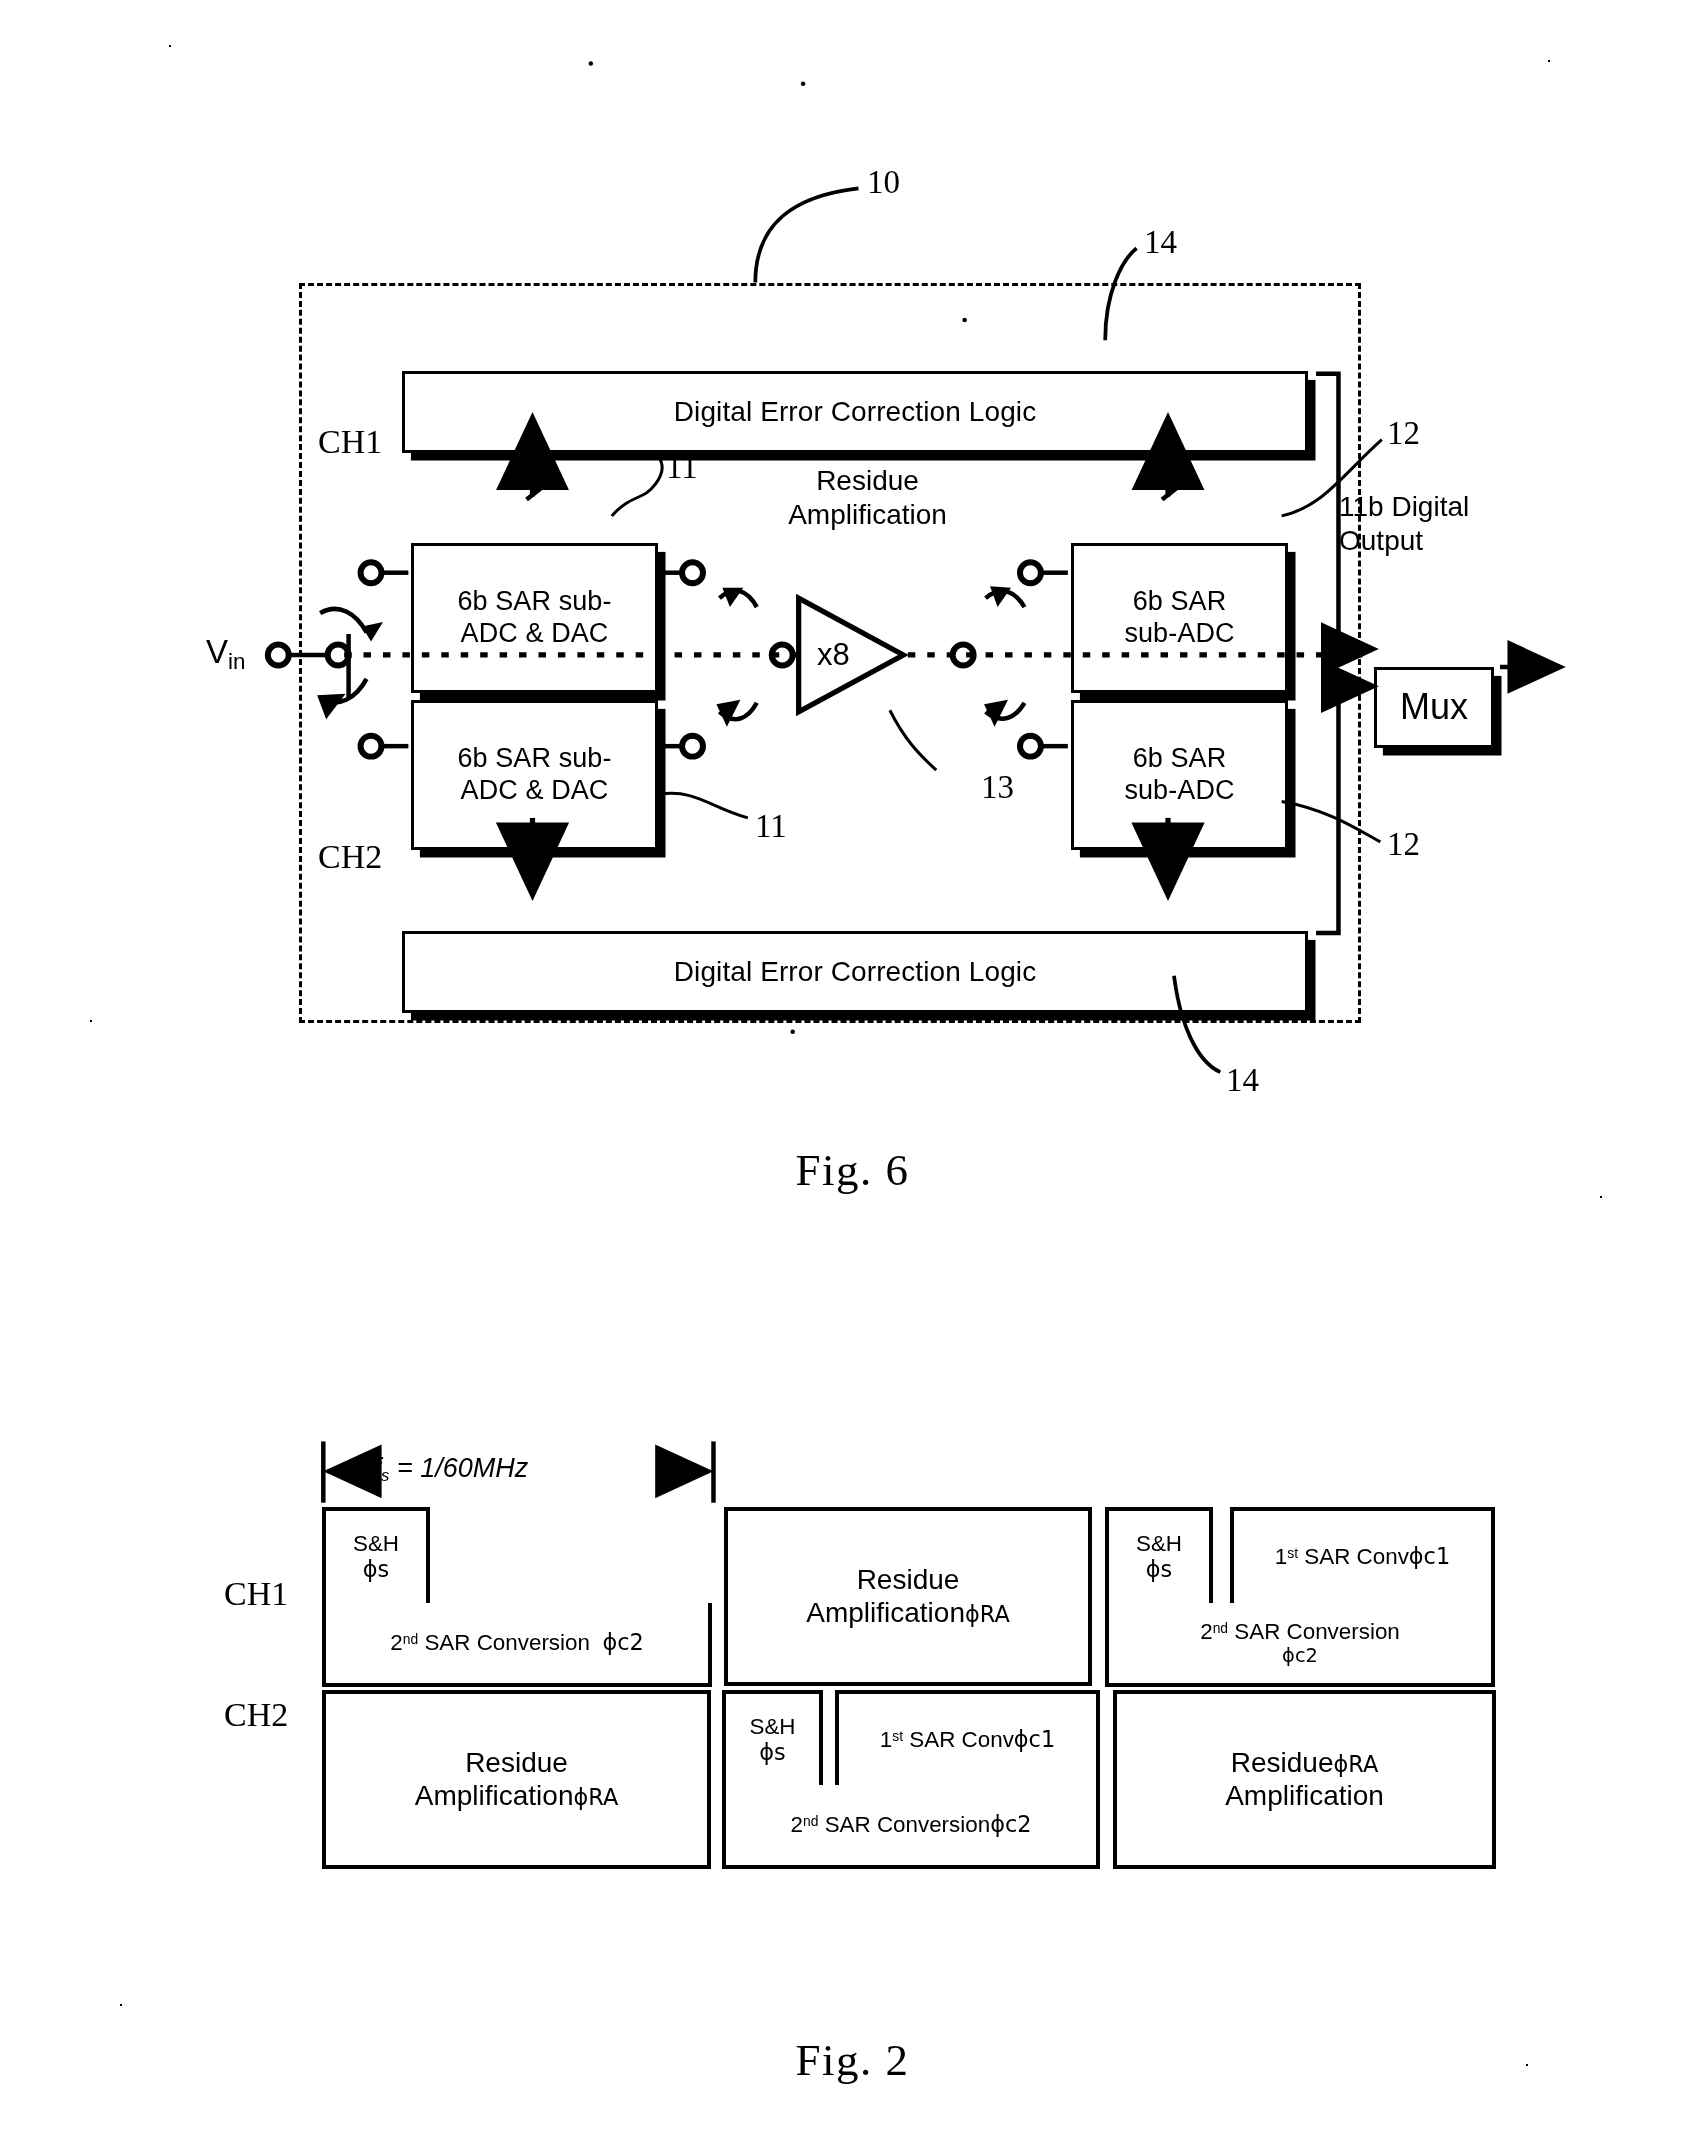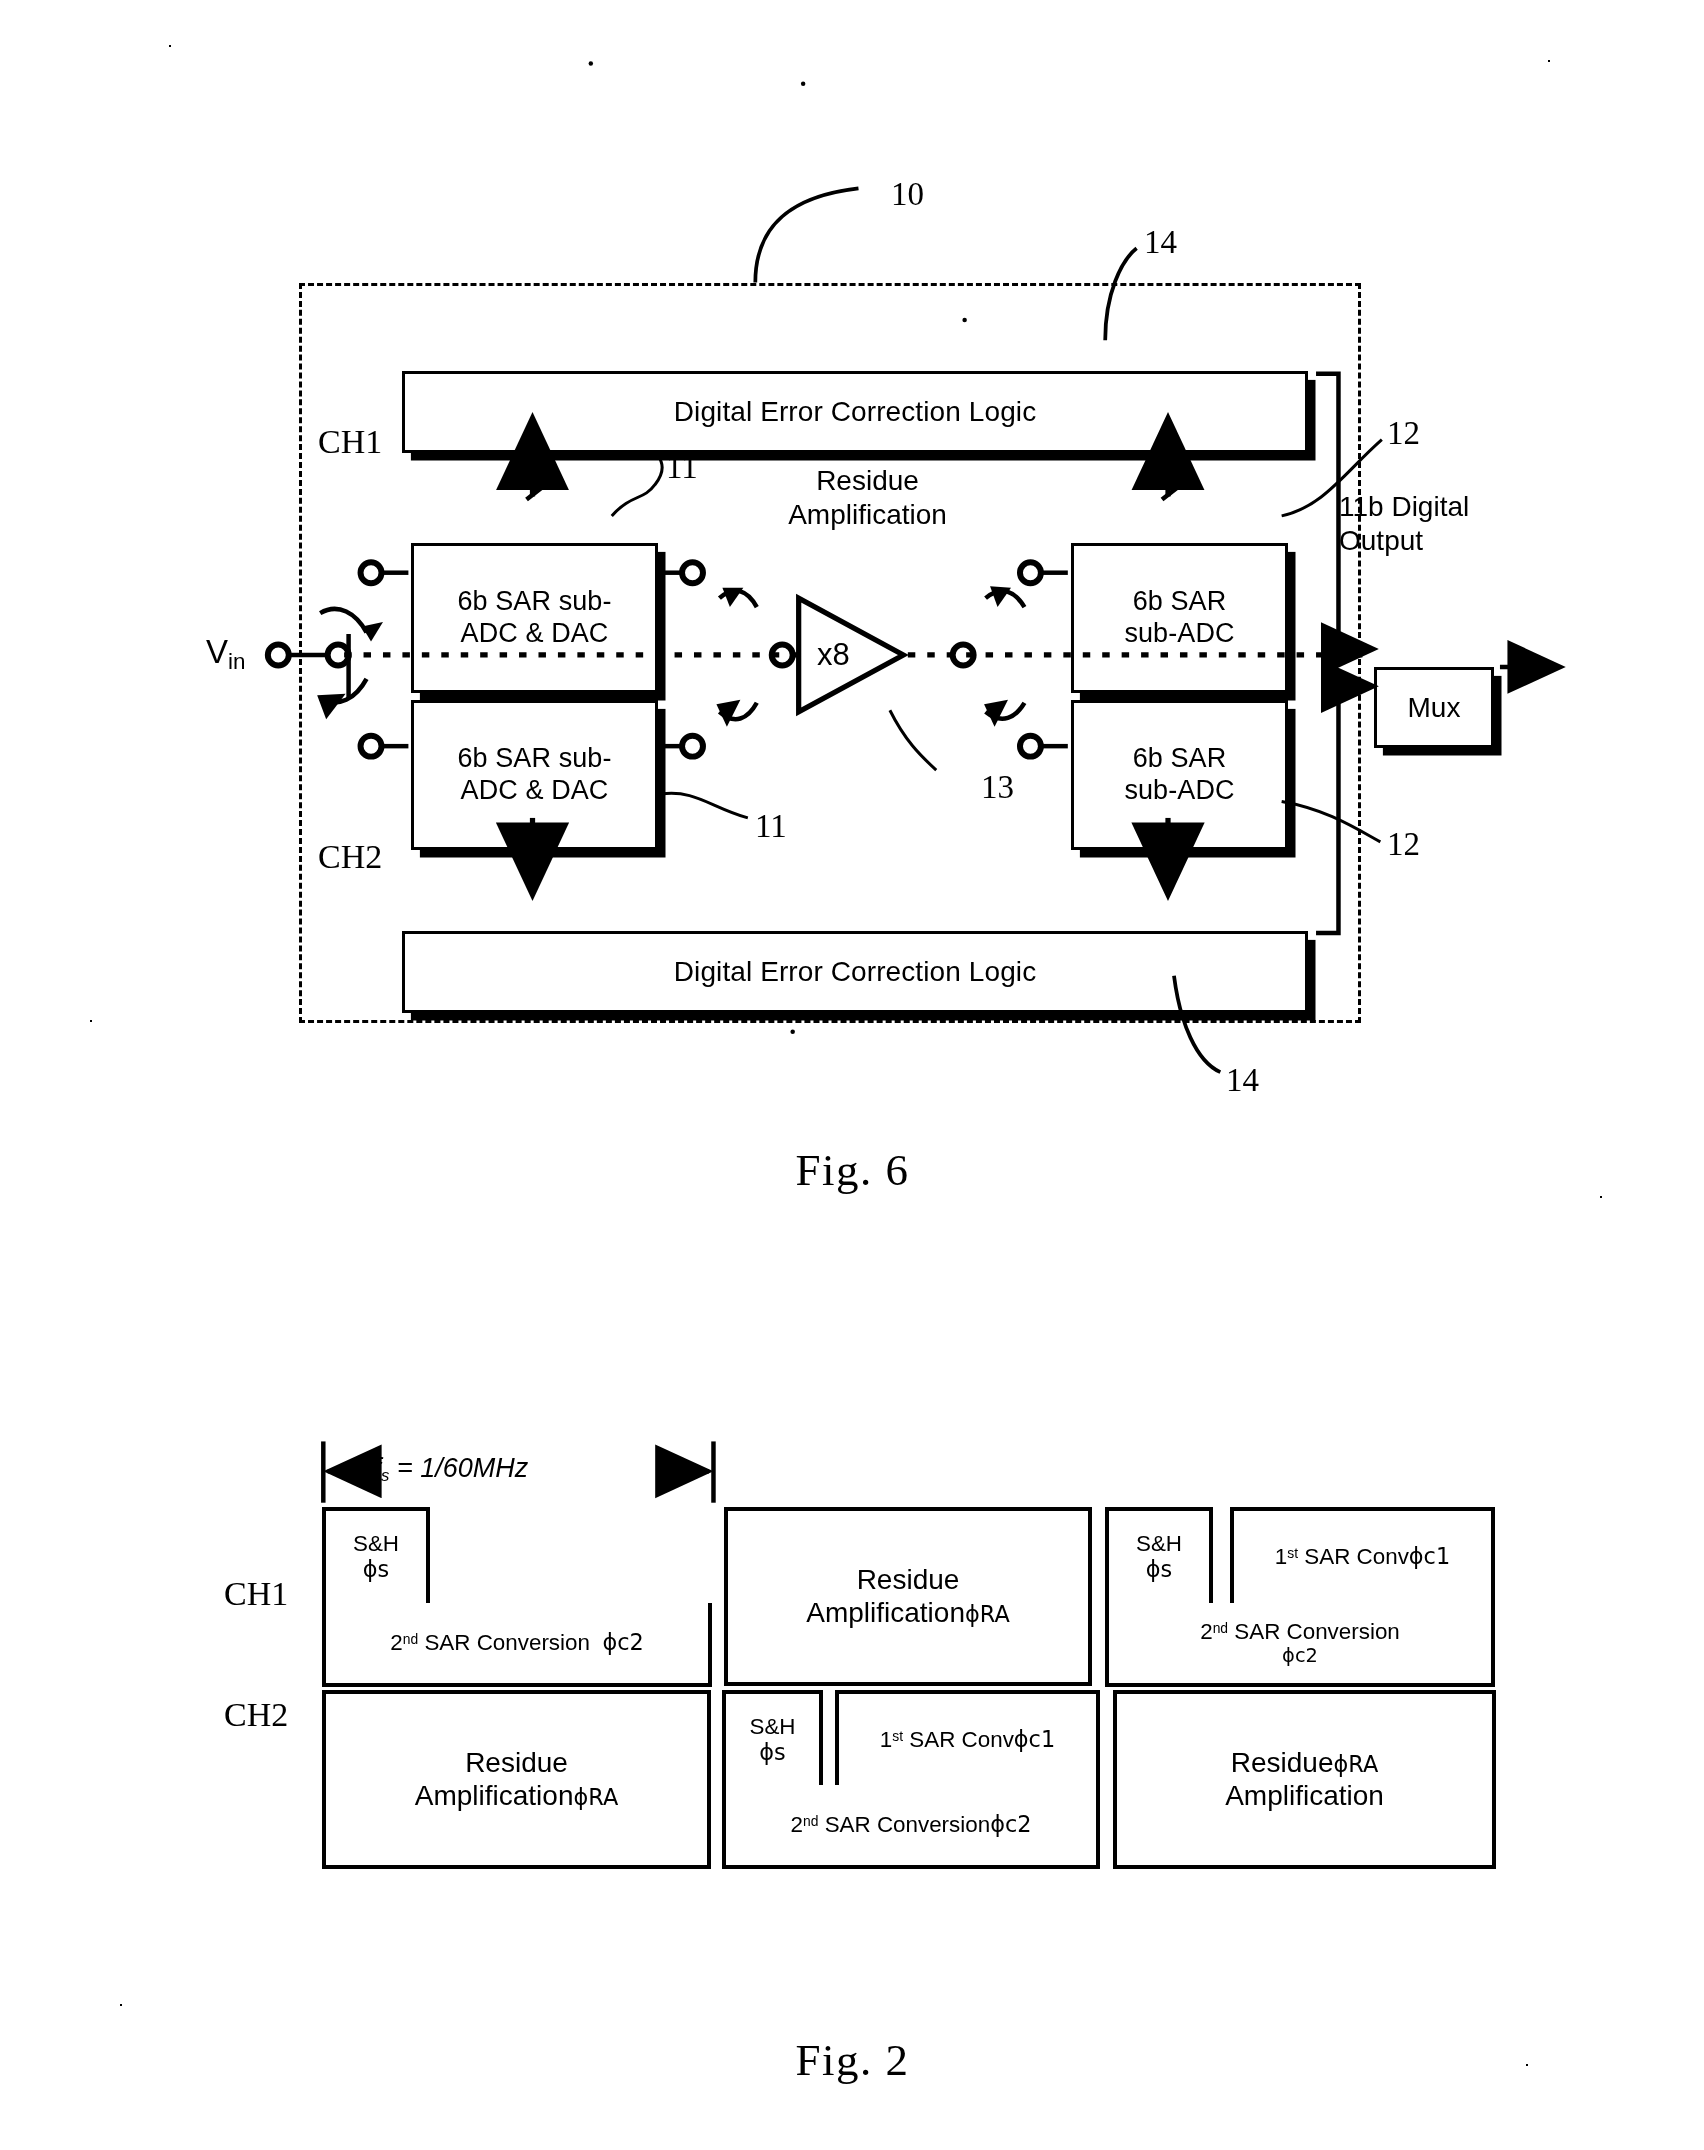--- a/index.html
+++ b/index.html
@@ -42,21 +42,21 @@
     border: 3px solid #000;
     box-shadow: 8.2px 8.2px 0 -0.7px #000;
     display:flex; align-items:center; justify-content:center;
     text-align:center;
     line-height:1.18;
     margin-top:40px;
   }
 
   .decl { font-size: 28px; letter-spacing:0.1px; }
   .sarl { font-size: 27px; letter-spacing:0.1px; }
-  .muxl { font-size: 28px; }
+  .muxl { font-size: 36px; }
 
   .reflabel { position:absolute; font-family:"Liberation Serif", serif; font-size:33px; }
   .chlabel  { position:absolute; font-family:"Liberation Serif", serif; font-size:34px; }
   .plainlabel { position:absolute; font-family:"Liberation Sans", sans-serif; font-size:28px; line-height:1.22; }
 
   .figcap {
     position:absolute;
     font-family:"Liberation Serif", serif;
     font-size:45px;
     width:100%;
@@ -103,21 +103,21 @@
   
   .speck { position:absolute; background:#000; width:2.2px; height:2.2px; }
 </style>
 </head>
 <body>
 
 <div class="sheet">
 
   <div id="fig1">
 
-    <div class="reflabel" style="left:867px; top:176px;margin-left:24px;">10</div>
+    <div class="reflabel" style="left:867px; top:164px;">10</div>
 
     <div class="reflabel" style="left:1144px; top:224px;">14</div>
 
     <div class="chip-boundary" style="left:299px; top:283px; width:1062px; height:740px;"></div>
 
     <div class="chlabel" style="left:318px; top:423px;">CH1</div>
     <div class="chlabel" style="left:318px; top:838px;">CH2</div>
 
     <div class="blk decl" style="left:402px; top:331px; width:906px; height:82px;">
       <span>Digital Error Correction Logic</span>

